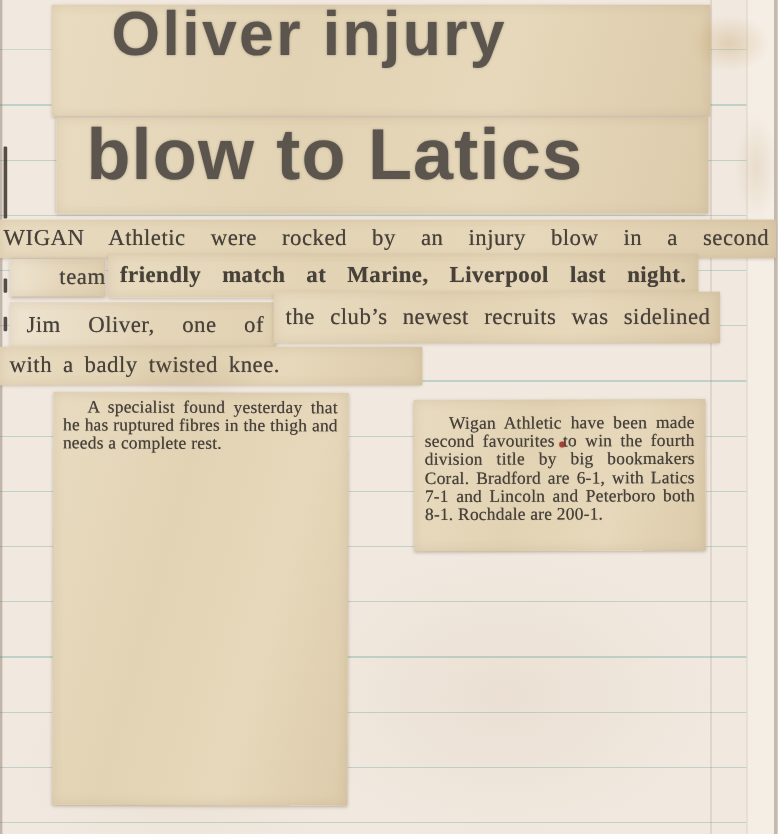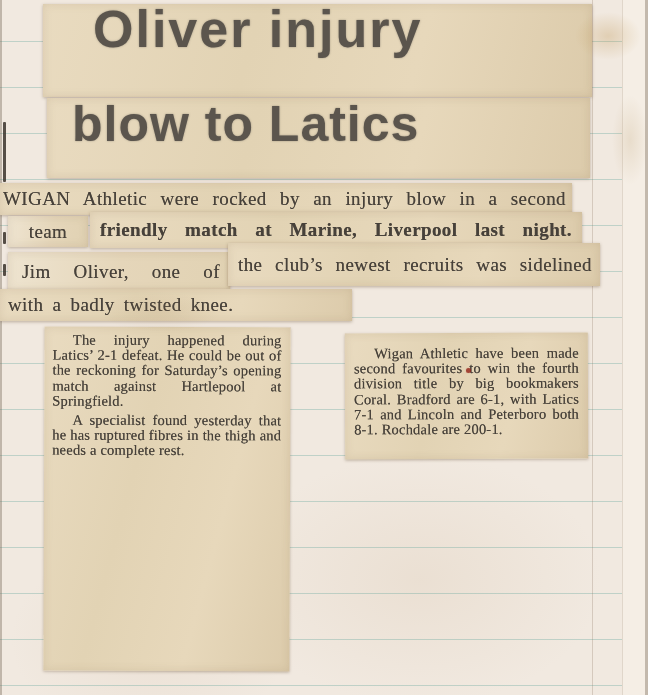--- a/index.html
+++ b/index.html
@@ -48,30 +48,30 @@
   .headline{
     font-family:"Liberation Sans","DejaVu Sans",sans-serif;
     font-weight:700;
     color:var(--headline-ink);
     text-shadow:0 0 2px rgba(91,85,77,.55);
     white-space:nowrap;
     line-height:.98;
     overflow:visible;
   }
   .hl1{left:43px;top:4px;width:549px;height:93px;font-size:52px;padding-left:50px;letter-spacing:2px;}
-  .hl2{left:47px;top:98px;width:543px;height:80px;font-size:50px;padding-left:25px;letter-spacing:1px;padding-top:2px;}
+  .hl2{left:47px;top:98px;width:543px;height:80px;font-size:60px;padding-left:25px;letter-spacing:1px;padding-top:2px;}
 
   .strip{
     font-size:19px;letter-spacing:.4px;word-spacing:2px;
     display:flex;align-items:center;
     text-shadow:0 0 .6px rgba(70,64,55,.7);
   }
   .strip .fill{width:100%;text-align:justify;text-align-last:justify;}
-  .s1{left:0;top:183px;width:572px;height:32px;padding:0 6px 0 3px;}
-  .s2a{left:8px;top:216px;width:80px;height:31px;justify-content:center;
+  .s1{left:0;top:183px;width:647px;height:32px;padding:0 6px 0 3px;}
+  .s2a{left:8px;top:216px;width:80px;height:31px;justify-content:flex-end;
        background:linear-gradient(100deg,#efe5d2 0%,#e5d6ba 55%,#e0d1b2 100%);}
   .s2b{left:90px;top:212px;width:492px;height:36px;padding:0 10px;font-weight:bold;}
   .s3a{left:8px;top:252px;width:222px;height:39px;padding:0 10px 0 14px;
        background:linear-gradient(100deg,#eee4d0 0%,#e5d6ba 50%,#e1d2b3 100%);}
   .s3b{left:228px;top:243px;width:372px;height:43px;padding:0 8px 0 10px;}
   .s4{left:0;top:289px;width:352px;height:32px;padding:0 8px;word-spacing:4px;}
 
   .article{
     font-size:14.5px;line-height:15.2px;letter-spacing:.2px;
     text-align:justify;
@@ -122,21 +122,20 @@
   <span class="fill">Jim Oliver, one of</span>
 </div>
 <div class="clip strip s3b">
   <span class="fill">the club’s newest recruits was sidelined</span>
 </div>
 <div class="clip strip s4">
   <span>with a badly twisted knee.</span>
 </div>
 
 <div class="clip article left-art">
-  <p>The injury happened during Latics’ 2-1 defeat. He could be out of the reckoning for Saturday’s opening match against Hartlepool at Springfield.</p>
   <p>A specialist found yesterday that he has ruptured fibres in the thigh and needs a complete rest.</p>
 </div>
 
 <div class="clip article right-art">
   <p>Wigan Athletic have been made second favourites to win the fourth division title by big bookmakers Coral. Bradford are 6-1, with Latics 7-1 and Lincoln and Peterboro both 8-1. Rochdale are 200-1.</p>
 </div>
 
 <div class="stain stain1"></div>
 <div class="stain stain2"></div>
 <div class="stain stain3"></div>

